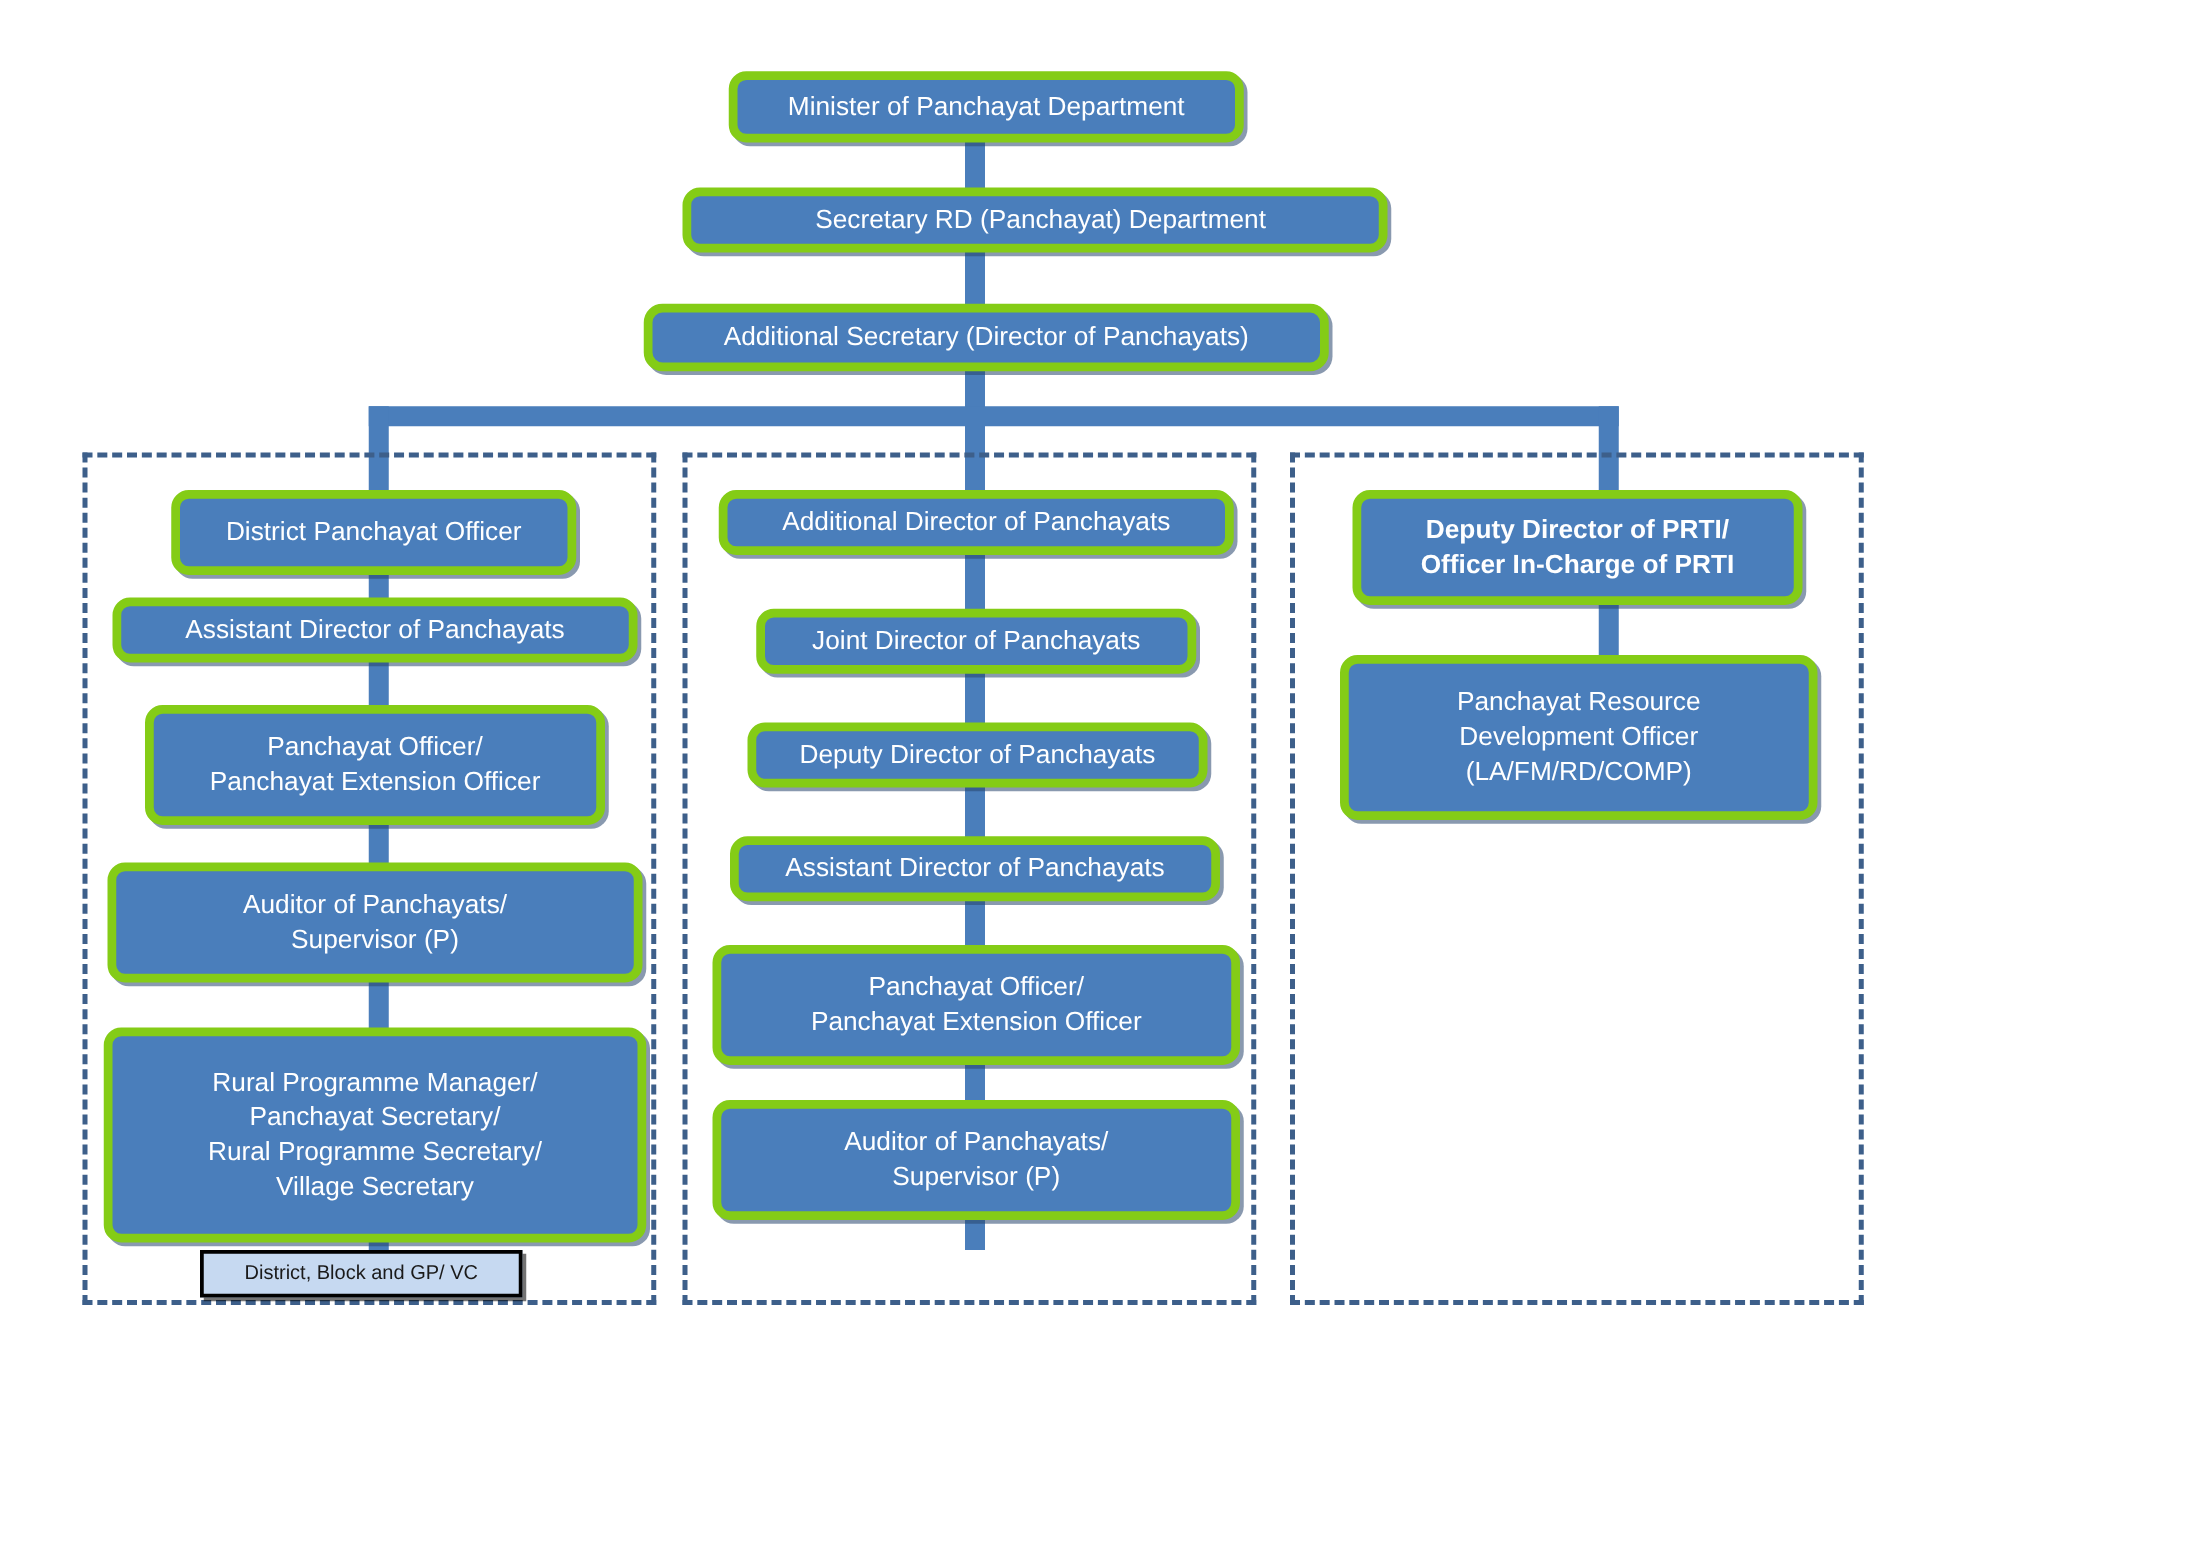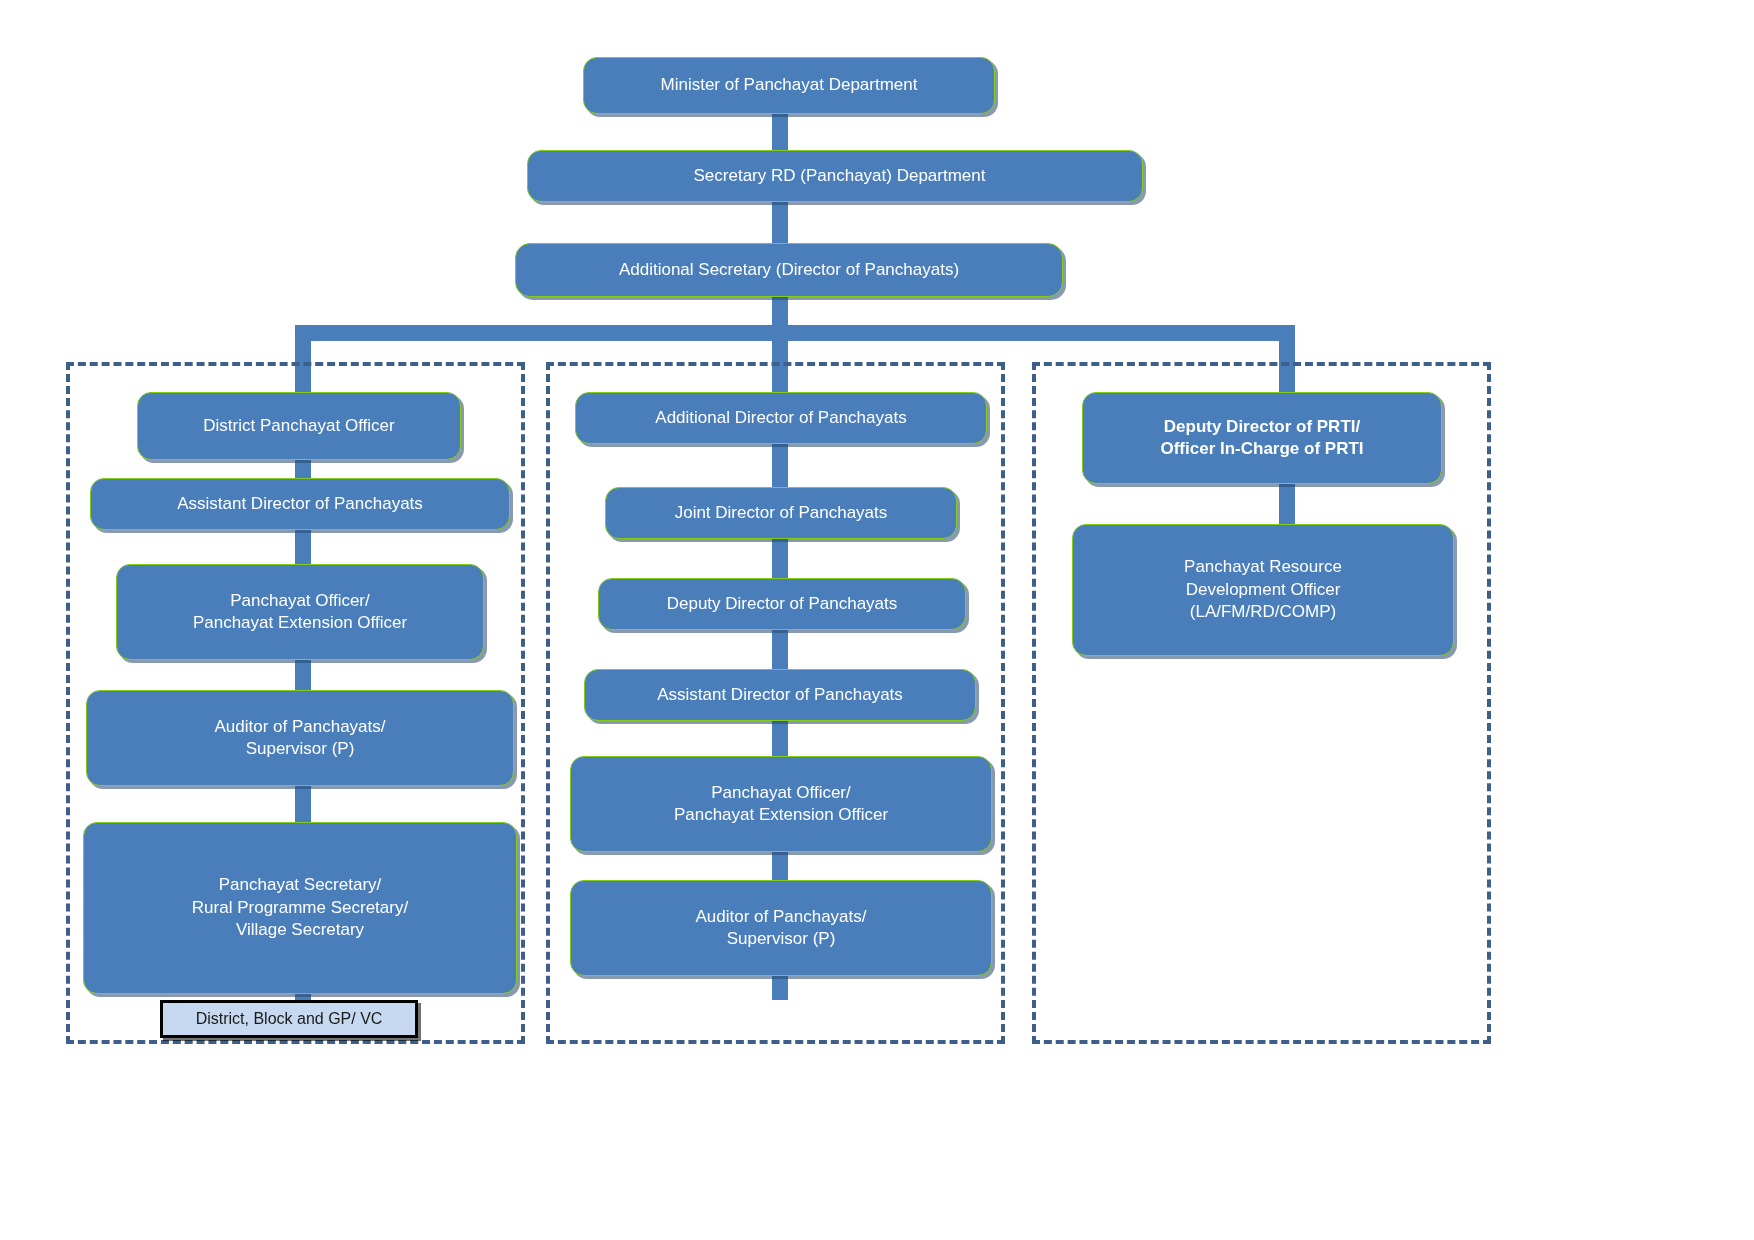--- a/index.html
+++ b/index.html
@@ -32,29 +32,29 @@
     box-sizing: border-box;
     z-index: 2;
     background: transparent;
   }
 
   
   .node {
     position: absolute;
     box-sizing: border-box;
     background: #4a7ebb;
-    border: 1px solid #84cc16;
+    border: 7px solid #84cc16;
     border-radius: 14px;
     color: #ffffff;
     display: flex;
     align-items: center;
     justify-content: center;
     text-align: center;
     line-height: 1.32;
-    font-size: 17px;
+    font-size: 21px;
     padding: 4px 10px;
     z-index: 5;
     box-shadow: 3px 3px 0 rgba(40,70,110,0.55);
   }
   .node span { display: block; width: 100%; }
 
   
   .caption {
     position: absolute;
     box-sizing: border-box;
@@ -74,21 +74,21 @@
 <body>
 
 <div id="canvas">
 
   <div class="node" style="left:583px; top:57px; width:412px; height:57px;">
     <span>Minister of Panchayat Department</span>
   </div>
 
   <div class="conn" style="left:772px; top:112px; width:16px; height:45px;"></div>
 
-  <div class="node" style="left:527px; top:150px; width:616px; height:52px;padding-left:19px;">
+  <div class="node" style="left:546px; top:150px; width:564px; height:52px;padding-left:19px;">
     <span>Secretary RD (Panchayat) Department</span>
   </div>
 
   <div class="conn" style="left:772px; top:200px; width:16px; height:45px;"></div>
 
   <div class="node" style="left:515px; top:243px; width:548px; height:54px;border-radius:15px;">
     <span>Additional Secretary (Director of Panchayats)</span>
   </div>
 
   <div class="conn" style="left:772px; top:295px; width:16px; height:35px;"></div>
@@ -115,20 +115,21 @@
     <span>Panchayat Officer/</span>
     <span>Panchayat Extension Officer</span>
   </div>
 
   <div class="node" style="left:86px; top:690px; width:428px; height:96px; flex-direction:column;">
     <span>Auditor of Panchayats/</span>
     <span>Supervisor (P)</span>
   </div>
 
   <div class="node" style="left:83px; top:822px; width:434px; height:172px; flex-direction:column;">
+    <span>Rural Programme Manager/</span>
     <span>Panchayat Secretary/</span>
     <span>Rural Programme Secretary/</span>
     <span>Village Secretary</span>
   </div>
 
   <div class="caption" style="left:160px; top:1000px; width:258px; height:38px;">
     <span>District, Block and GP/ VC</span>
   </div>
 
   <div class="group-box" style="left:546px; top:362px; width:459px; height:682px;"></div>

